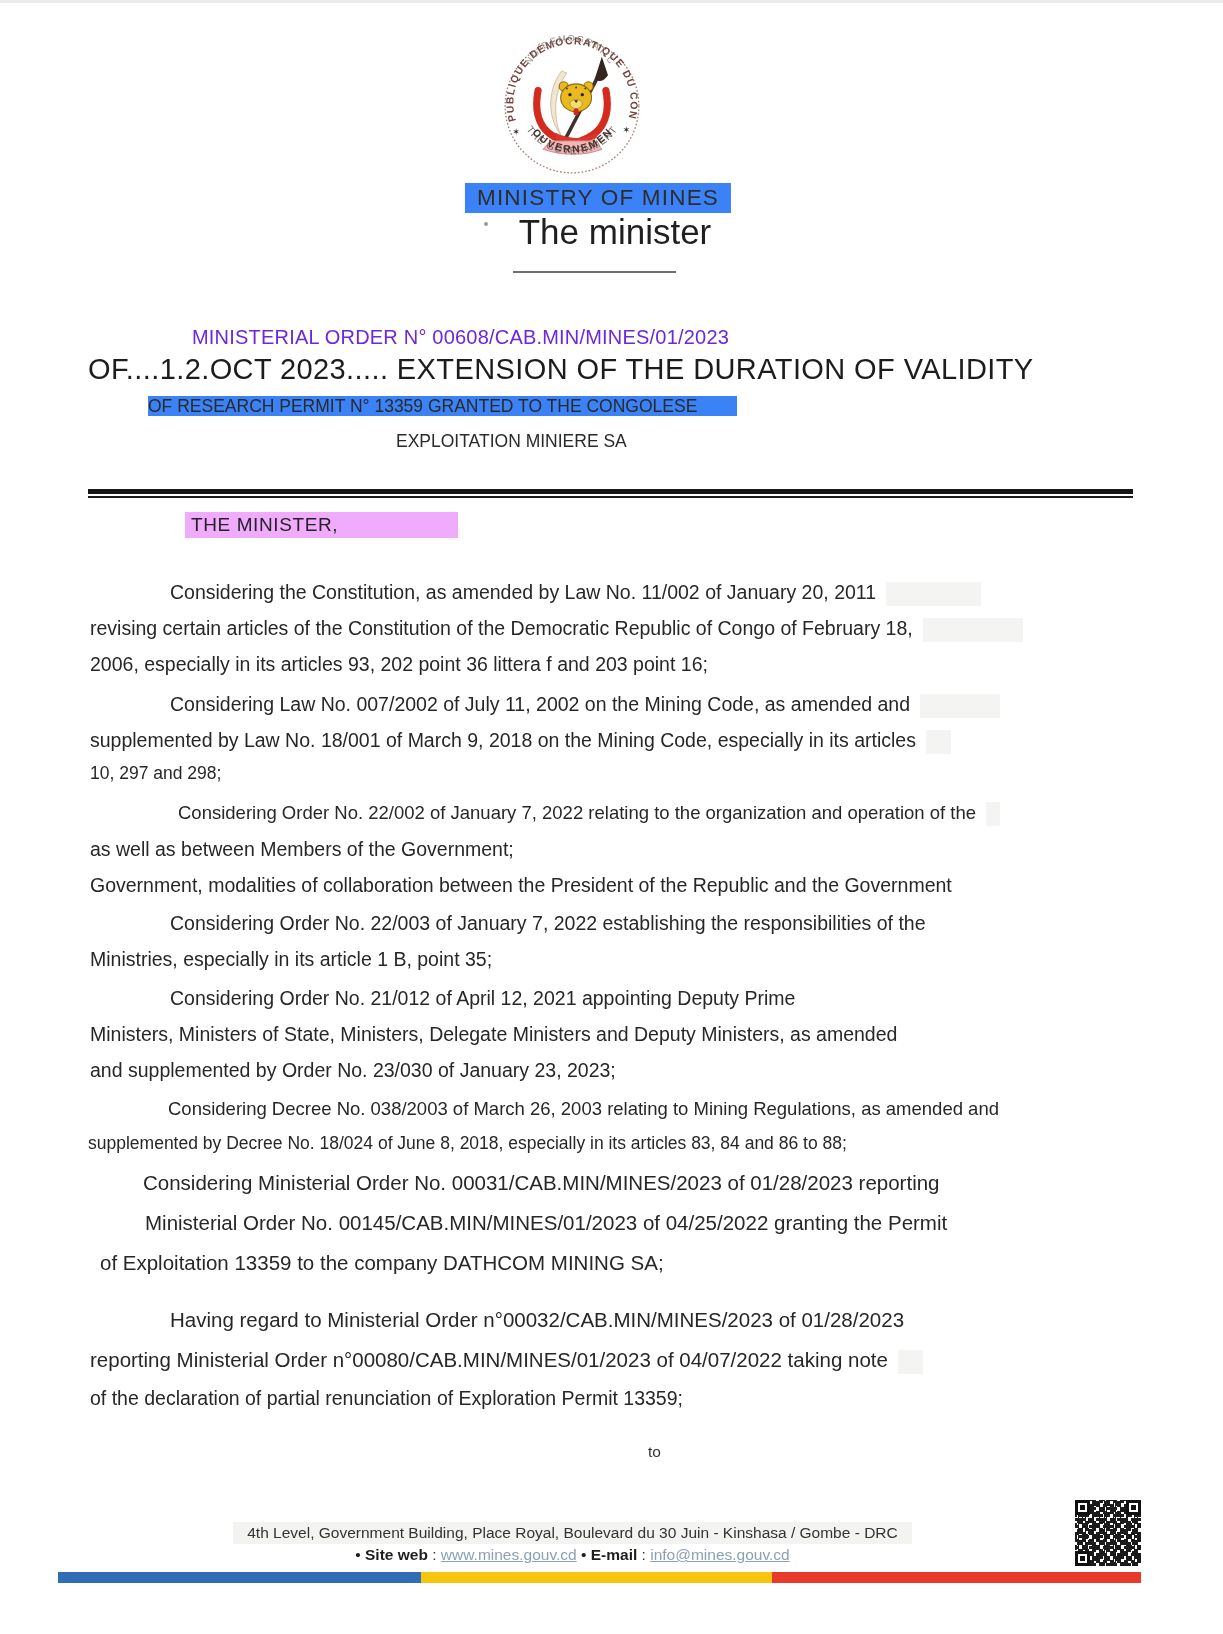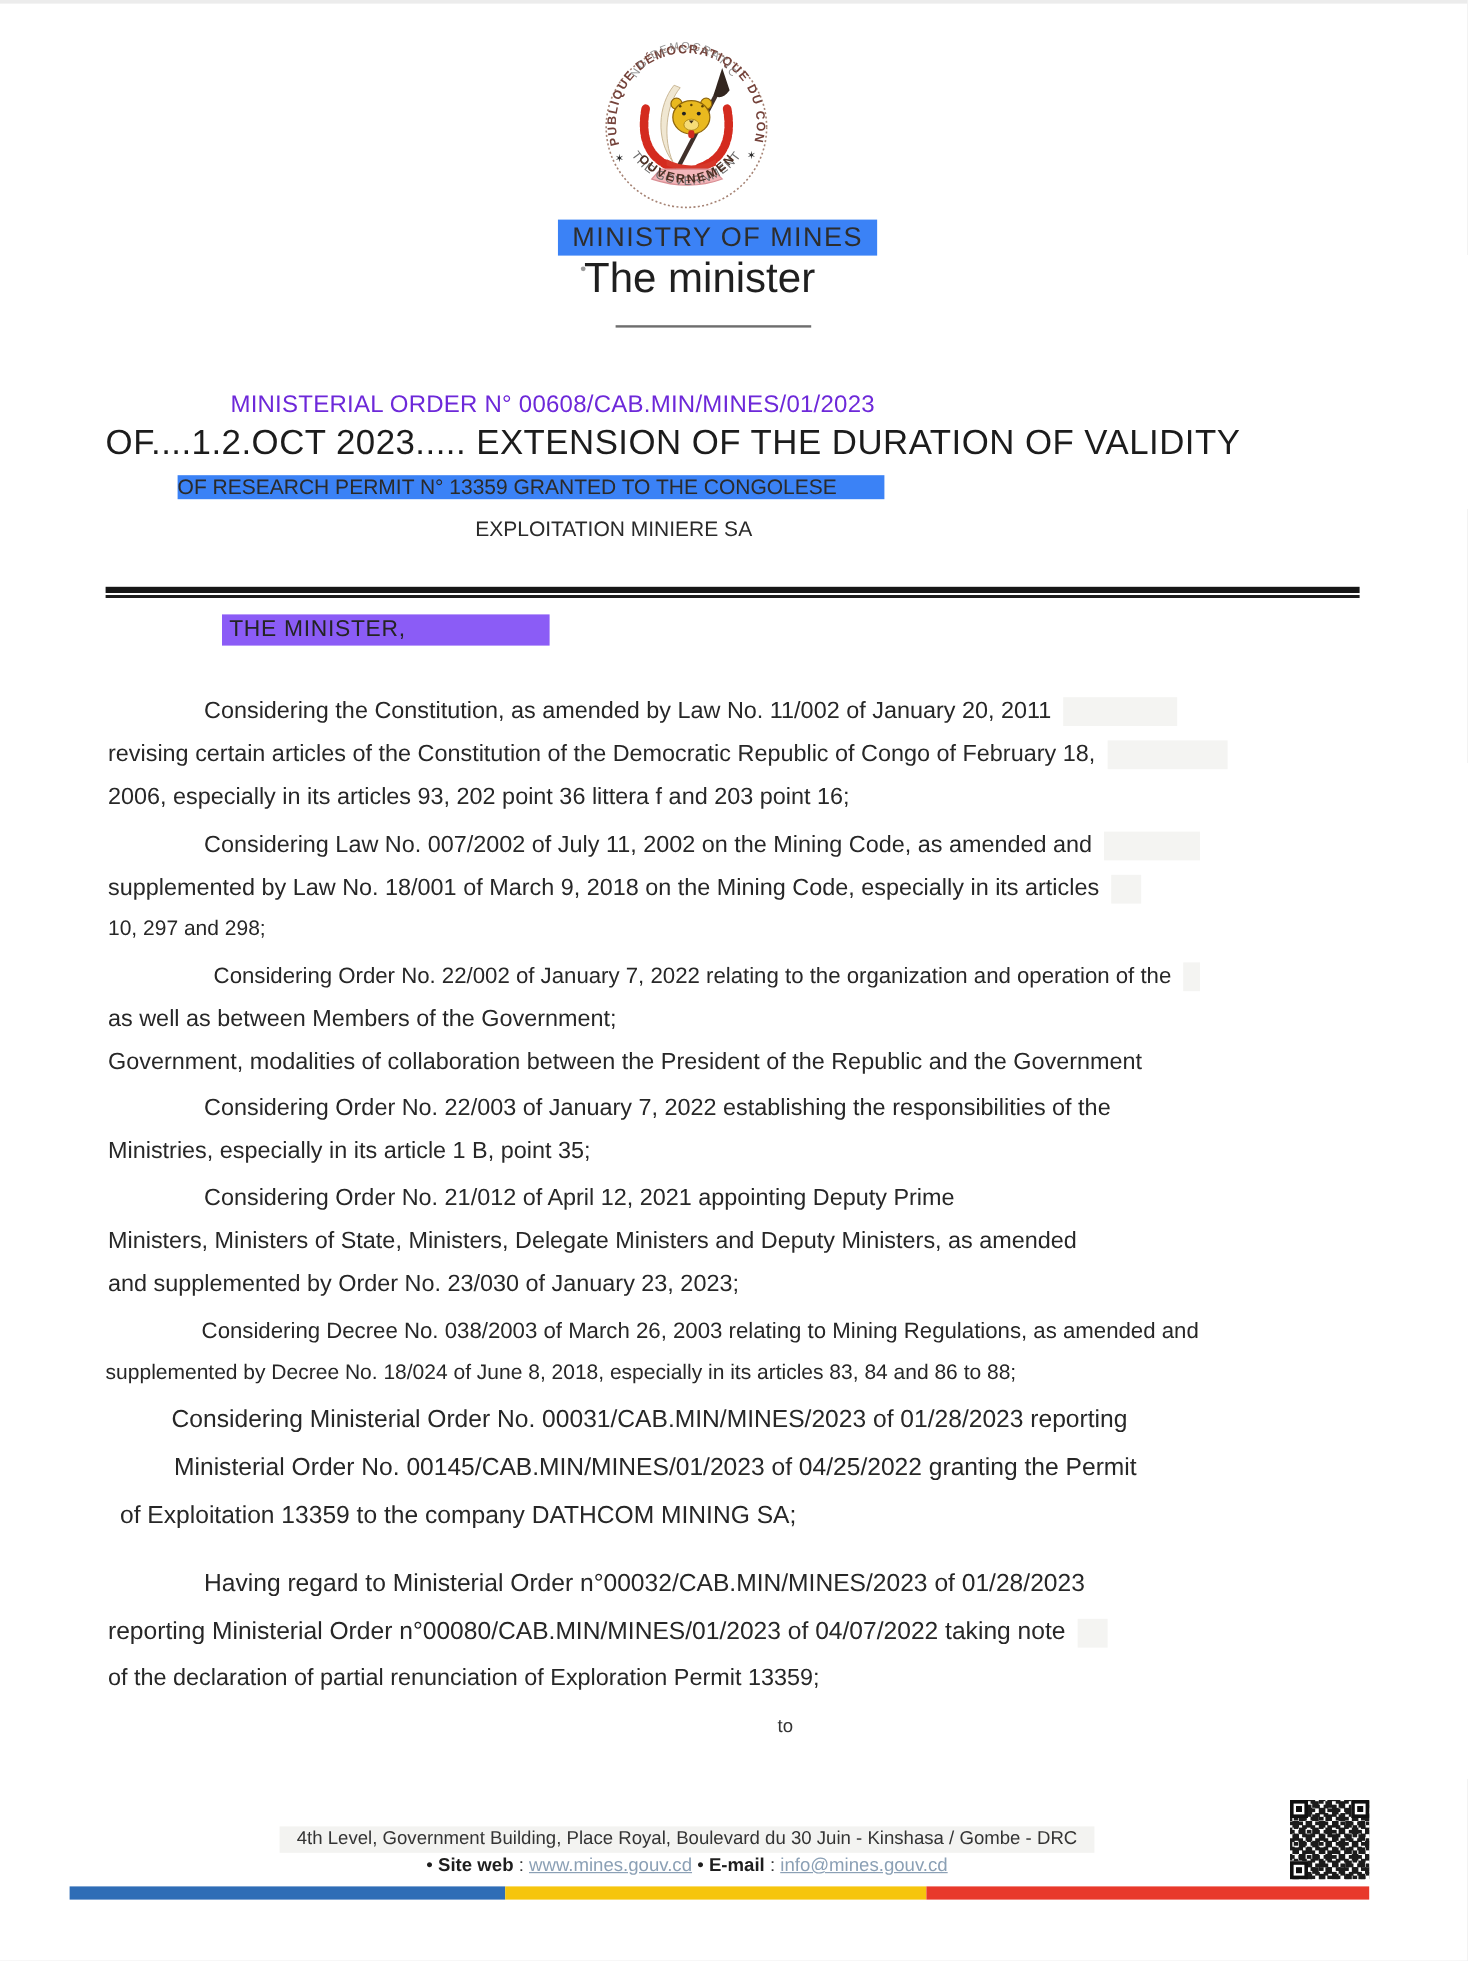--- a/index.html
+++ b/index.html
@@ -11,21 +11,21 @@
   .scan-top{position:absolute;top:0;left:0;right:0;height:3px;background:#ececec;}
 
   
   .seal{position:absolute;left:500px;top:34px;width:144px;height:144px;}
   .ministry{
     position:absolute;top:183px;left:598px;transform:translateX(-50%);
     font-size:22.5px;letter-spacing:1.2px;color:#2d2d2d;
     background:#3b82f6;padding:2px 12px;white-space:nowrap;
   }
   .minister-title{
-    position:absolute;top:212px;left:583px;transform:translateX(-50%);
+    position:absolute;top:212px;left:615px;transform:translateX(-50%);
     font-size:35px;color:#1f1f1f;white-space:nowrap;
   }
   .minister-rule{position:absolute;top:271px;left:513px;width:163px;height:2px;background:#6e6e6e;}
   .dot-artifact{position:absolute;left:484px;top:222px;width:4px;height:4px;border-radius:50%;background:#9a9a9a;}
 
   
   .title-block{position:absolute;left:88px;top:326px;width:1050px;}
   .t1{font-size:20px;letter-spacing:.2px;padding-left:104px;color:#6d28d9;white-space:nowrap;}
   .t2{font-size:29px;letter-spacing:.4px;margin-top:4px;color:#1c1c1c;white-space:nowrap;}
   .t3{font-size:17.5px;margin-top:10px;padding-left:60px;color:#2a2a2a;white-space:nowrap;}
@@ -34,21 +34,21 @@
 
   .double-rule{
     position:absolute;left:88px;top:489px;width:1045px;height:10px;
     background:linear-gradient(#161616 0 5px,#ffffff 5px 7px,#1d1d1d 7px 9px,transparent 9px);
   }
 
   
   .body-text{position:absolute;left:88px;top:512px;width:1005px;font-size:19.5px;}
   .salutation{
     font-size:19px;letter-spacing:.6px;margin-left:97px;color:#242424;
-    background:#8b5cf6;display:inline-block;padding:2px 120px 2px 6px;
+    background:#f0abfc;display:inline-block;padding:2px 120px 2px 6px;
   }
   .para{margin:0;}
   .ln{line-height:36px;white-space:nowrap;}
   .lh40 .ln{line-height:40px;}
   .p1{margin-top:36px;}
   .p2{margin-top:4px;}
   .p3{margin-top:7px;}
   .p4{margin-top:2px;}
   .p5{margin-top:3px;}
   .p6{margin-top:4px;}
@@ -60,21 +60,21 @@
   .ind80{margin-left:80px;}
   .ind77{margin-left:55px;}
   .ind57{margin-left:57px;}
   .ind12{margin-left:12px;}
   .ml2{margin-left:2px;}
   .sm{font-size:17.5px;}
   .smm{font-size:18.5px;}
   .lg{font-size:20.5px;}
   .tail{display:inline-block;height:24px;background:#f4f4f2;vertical-align:middle;margin-left:10px;}
   .w95{width:95px;}.w100{width:100px;}.w80{width:80px;}.w25{width:25px;}.w14{width:14px;}
-  .to-marker{margin-top:13px;margin-left:560px;font-size:15.5px;color:#333;line-height:18px;}
+  .to-marker{margin-top:26px;margin-left:560px;font-size:15.5px;color:#333;line-height:18px;}
 
   
   .footer-text{
     position:absolute;left:0;top:1522px;width:1145px;text-align:center;color:#333;
   }
   .address{font-size:15.5px;background:#f3f3f1;display:inline-block;padding:2px 14px;white-space:nowrap;}
   .contact-line{font-size:15.5px;margin-top:2px;white-space:nowrap;}
   .contact-line b{color:#1e1e1e;}
   .link{color:#8ba0b5;text-decoration:underline;cursor:pointer;}
   .bullet{color:#1e1e1e;}

